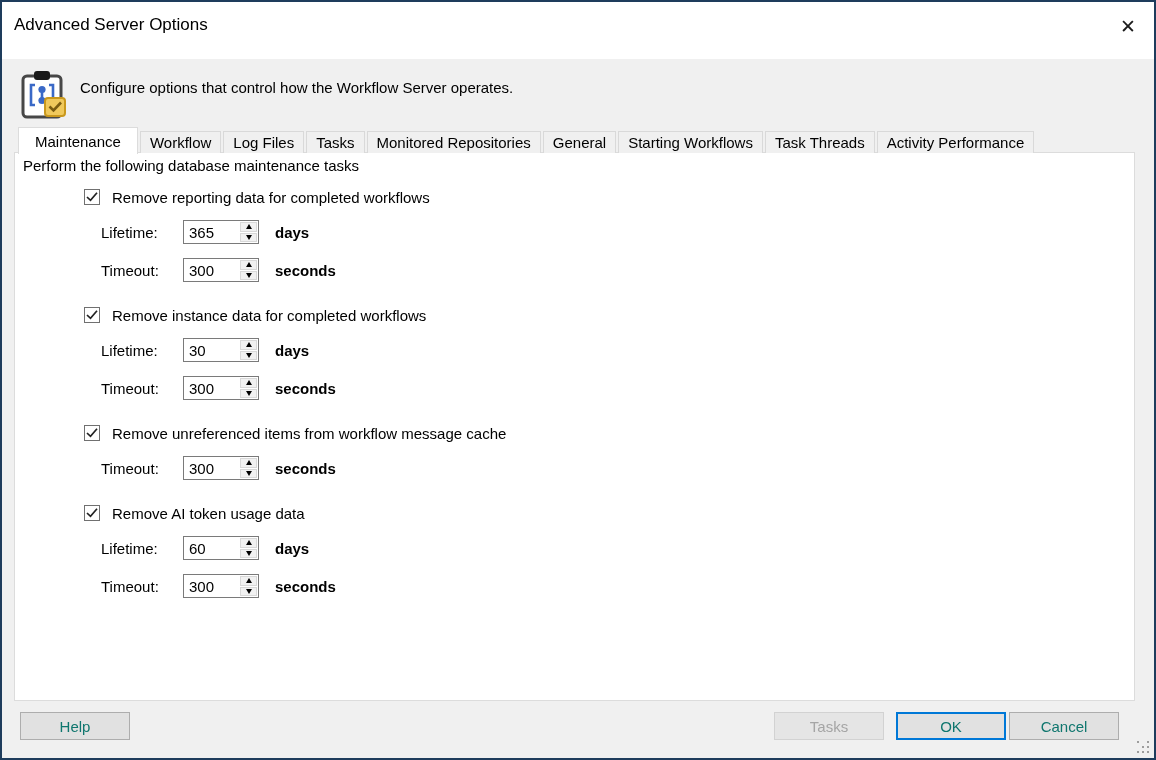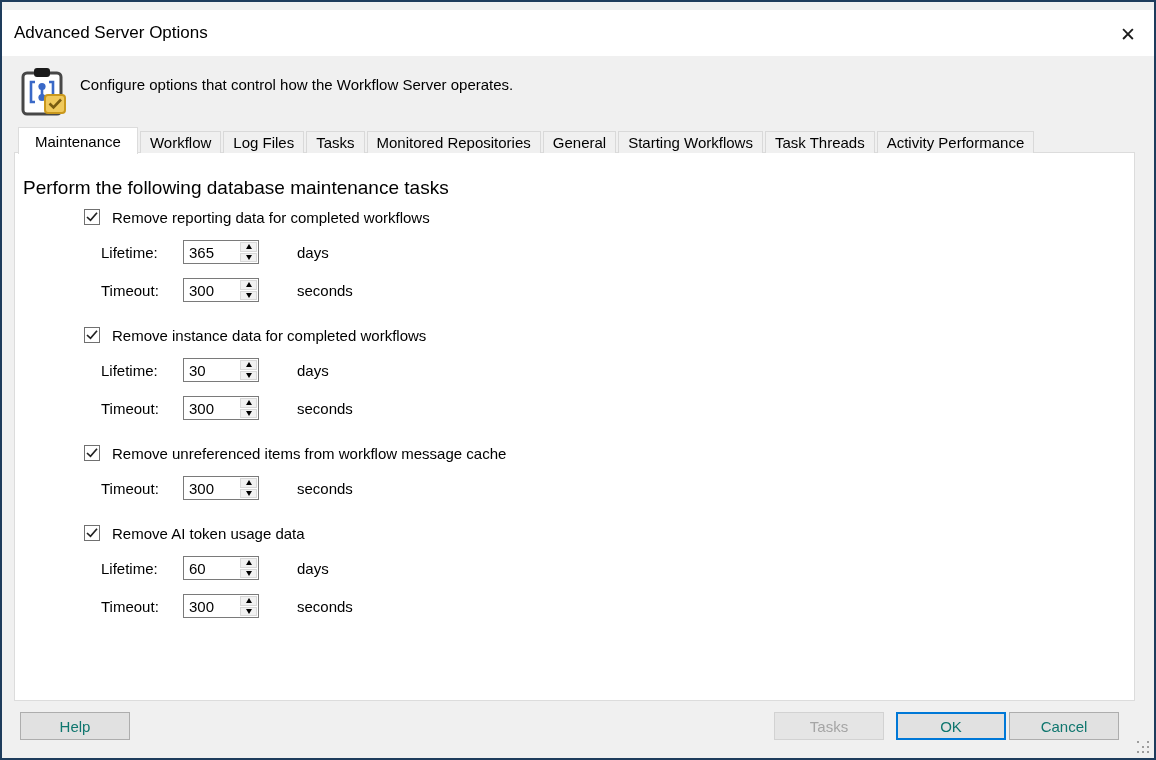--- a/index.html
+++ b/index.html
@@ -6,21 +6,21 @@
   body{
     width:1156px;height:760px;overflow:hidden;position:relative;
     font-family:"Liberation Sans","DejaVu Sans",sans-serif;
     background:#e8e8e8;color:#000;
   }
   .window{
     position:absolute;inset:0;box-sizing:border-box;
     border:2px solid #1e3c5c;background:#f0f0f0;
   }
   
-  .titlebar{height:46px;background:#fff;position:relative;margin-top:8px;}
+  .titlebar{height:57px;background:#fff;position:relative;}
   .title{position:absolute;left:12px;top:13px;font-size:17px;color:#000;}
   .close-btn{
     position:absolute;right:12px;top:10px;width:28px;height:28px;
     display:flex;align-items:center;justify-content:center;
     font-size:19px;font-weight:300;color:#1a1a1a;cursor:default;
   }
   
   .header{display:flex;gap:14px;padding:12px 0 0 18px;}
   .app-icon{width:46px;height:48px;flex:0 0 auto;}
   .header-desc{font-size:15px;padding-top:8px;color:#000;}
@@ -36,21 +36,21 @@
   }
   .tab[data-active="true"]{
     height:27px;margin-bottom:-1px;padding:0 16px;
     background:#fff;border-color:#dcdcdc;z-index:3;
   }
   
   .panel{
     position:absolute;left:12px;top:150px;width:1121px;height:549px;
     box-sizing:border-box;background:#fff;border:1px solid #dcdcdc;z-index:1;
   }
-  .section-heading{margin:24px 0 0 8px;font-size:19px;height:18px;}
+  .section-heading{margin:4px 0 0 8px;font-size:15px;height:18px;}
   .check-row{margin:24px 0 0 50px;display:flex;align-items:center;gap:12px;height:18px;padding-left:19px;}
   .task-group.first .check-row{margin-top:13px;}
   .checkbox{
     width:16px;height:16px;box-sizing:border-box;flex:0 0 auto;
     background:#fff;border:1px solid #707070;
     display:inline-flex;align-items:center;justify-content:center;cursor:default;
   }
   .checkbox svg{visibility:hidden;}
   .checkbox[data-checked="true"] svg{visibility:visible;}
   .check-label{font-size:15px;}
@@ -64,21 +64,21 @@
     flex:1;min-width:0;border:none;outline:none;background:#fff;
     font-family:inherit;font-size:15px;color:#000;padding:0 7px 0 5px;
   }
   .spin-btns{width:17px;flex:0 0 auto;display:flex;flex-direction:column;gap:1px;margin:1px;}
   .spin-btn{
     flex:1;background:#f1f1f1;border:1px solid #d8d8d8;box-sizing:border-box;
     display:flex;align-items:center;justify-content:center;cursor:default;
   }
   .tri-up{width:0;height:0;border-left:3.5px solid transparent;border-right:3.5px solid transparent;border-bottom:5px solid #000;}
   .tri-down{width:0;height:0;border-left:3.5px solid transparent;border-right:3.5px solid transparent;border-top:5px solid #000;}
-  .unit{margin-left:38px;font-size:15px;}
+  .unit{margin-left:16px;font-size:15px;font-weight:bold;}
   
   .btn{
     position:absolute;top:710px;width:110px;height:28px;box-sizing:border-box;
     background:#e1e1e1;border:1px solid #adadad;
     font-family:inherit;font-size:15px;color:#0f766e;
     display:flex;align-items:center;justify-content:center;cursor:default;
   }
   .btn-help{left:18px;}
   .btn-apply{right:270px;}
   .btn-apply[data-enabled="false"]{background:#e5e5e5;border-color:#d2d2d2;color:#a5a5a5;}

